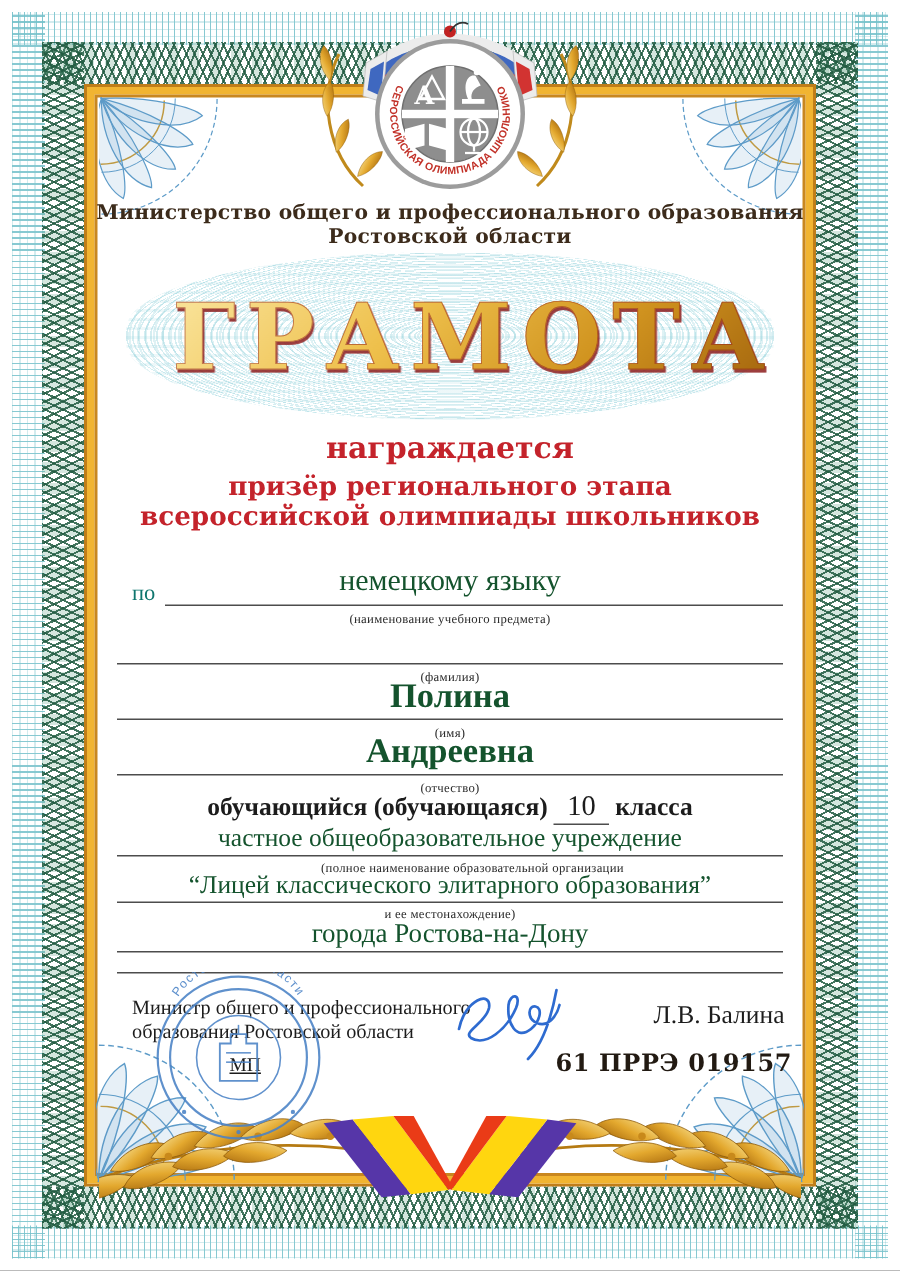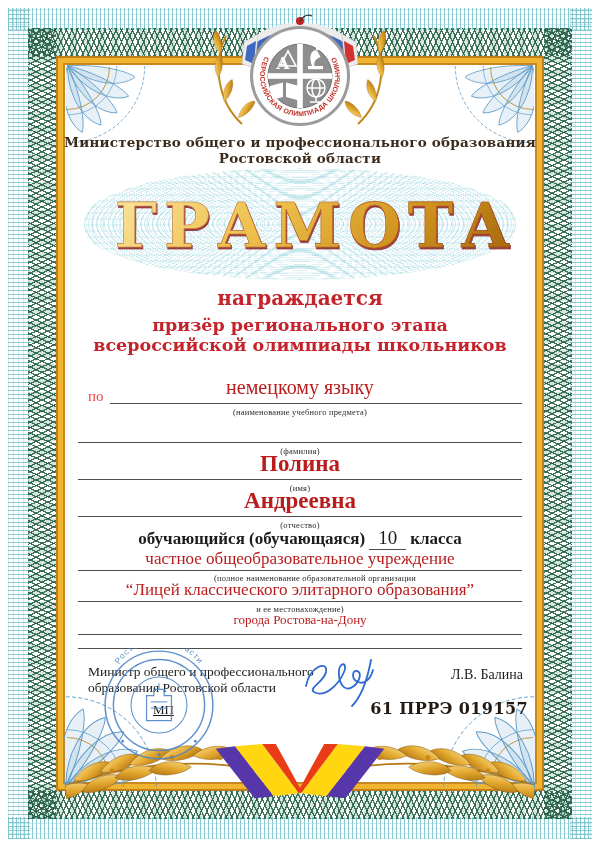--- a/index.html
+++ b/index.html
@@ -70,51 +70,51 @@
     -webkit-text-stroke:.6px rgba(150,36,30,.55);
     filter:drop-shadow(1.5px 2px 0 rgba(140,28,28,.85));}
 
   
   .red{color:#c4232b;font-family:"DejaVu Serif", serif;font-weight:bold;text-align:center;
        position:absolute;left:0;right:0;z-index:2;}
   .awarded{top:286px;font-size:20px;}
   .subtitle{top:316px;font-size:17.5px;line-height:19.5px;}
 
   
-  .val{position:absolute;left:0;right:0;text-align:center;z-index:2;color:#b91c1c;}
+  .val{position:absolute;left:0;right:0;text-align:center;z-index:2;color:#14532d;}
   .rule{position:absolute;left:78px;right:78px;height:1.2px;background:#4d4d4d;z-index:2;}
   .cap{position:absolute;left:0;right:0;text-align:center;z-index:2;
        font-size:8.5px;color:#2a2a2a;letter-spacing:.2px;}
   .v-subject{top:376px;font-size:20px;}
-  .p-po{position:absolute;left:88px;top:388px;font-size:15px;z-index:2;color:#ef4444;}
+  .p-po{position:absolute;left:88px;top:388px;font-size:15px;z-index:2;color:#0f766e;}
   .r1{top:403px;left:110px;}
   .c1{top:407px;}
   .v-surname{top:413px;font-size:23px;font-weight:bold;}
   .r2{top:442px;} .c2{top:446px;}
   .v-name{top:451px;font-size:23px;font-weight:bold;}
   .r3{top:479px;} .c3{top:483px;}
   .v-patr{top:488px;font-size:23px;font-weight:bold;}
   .r4{top:516px;} .c4{top:520px;}
   .grade-row{position:absolute;left:0;right:0;top:527px;text-align:center;z-index:2;font-size:17px;color:#1c1c1c;}
   .grade-row b{font-weight:bold;margin-top:48px;}
   .grade-num{display:inline-block;font-size:19px;border-bottom:1.2px solid #4d4d4d;padding:0 9px;margin:0 4px;}
   .v-org{top:549px;font-size:17px;}
   .r5{top:570px;} .c5{top:573px;margin-left:30px;}
   .v-orgname{top:580px;font-size:17px;}
   .r6{top:601px;} .c6{top:604px;}
-  .v-loc{top:612px;font-size:13px;}
+  .v-loc{top:612px;font-size:18px;}
   .r7{top:634px;}
   .r8{top:648px;}
 
   
   .minister{position:absolute;left:88px;top:664px;z-index:2;font-size:13.5px;line-height:16px;color:#1c1c1c;}
   .seal-mark{position:absolute;left:153px;top:702px;z-index:2;font-size:13px;color:#1c1c1c;text-decoration:underline;}
   .stamp{position:absolute;left:102px;top:648px;width:114px;height:114px;z-index:3;opacity:.88;}
   .signature{position:absolute;left:298px;top:652px;width:104px;height:58px;z-index:3;}
-  .signer{position:absolute;right:77px;top:667px;z-index:2;font-size:14px;color:#1c1c1c;}
+  .signer{position:absolute;right:77px;top:667px;z-index:2;font-size:17px;color:#1c1c1c;}
   .cert-no{position:absolute;right:72px;top:699px;z-index:2;font-size:16px;font-weight:bold;
            font-family:"DejaVu Serif", serif;color:#221a12;letter-spacing:.4px;}
 
   
   .laurel{position:absolute;top:737px;width:212px;height:64px;z-index:2;}
   .laurel-l{left:66px;}
   .laurel-r{right:66px;transform:scaleX(-1);}
   .ribbon{position:absolute;left:50%;top:743px;transform:translateX(-50%);width:184px;height:60px;z-index:3;}
 </style>
 </head>

